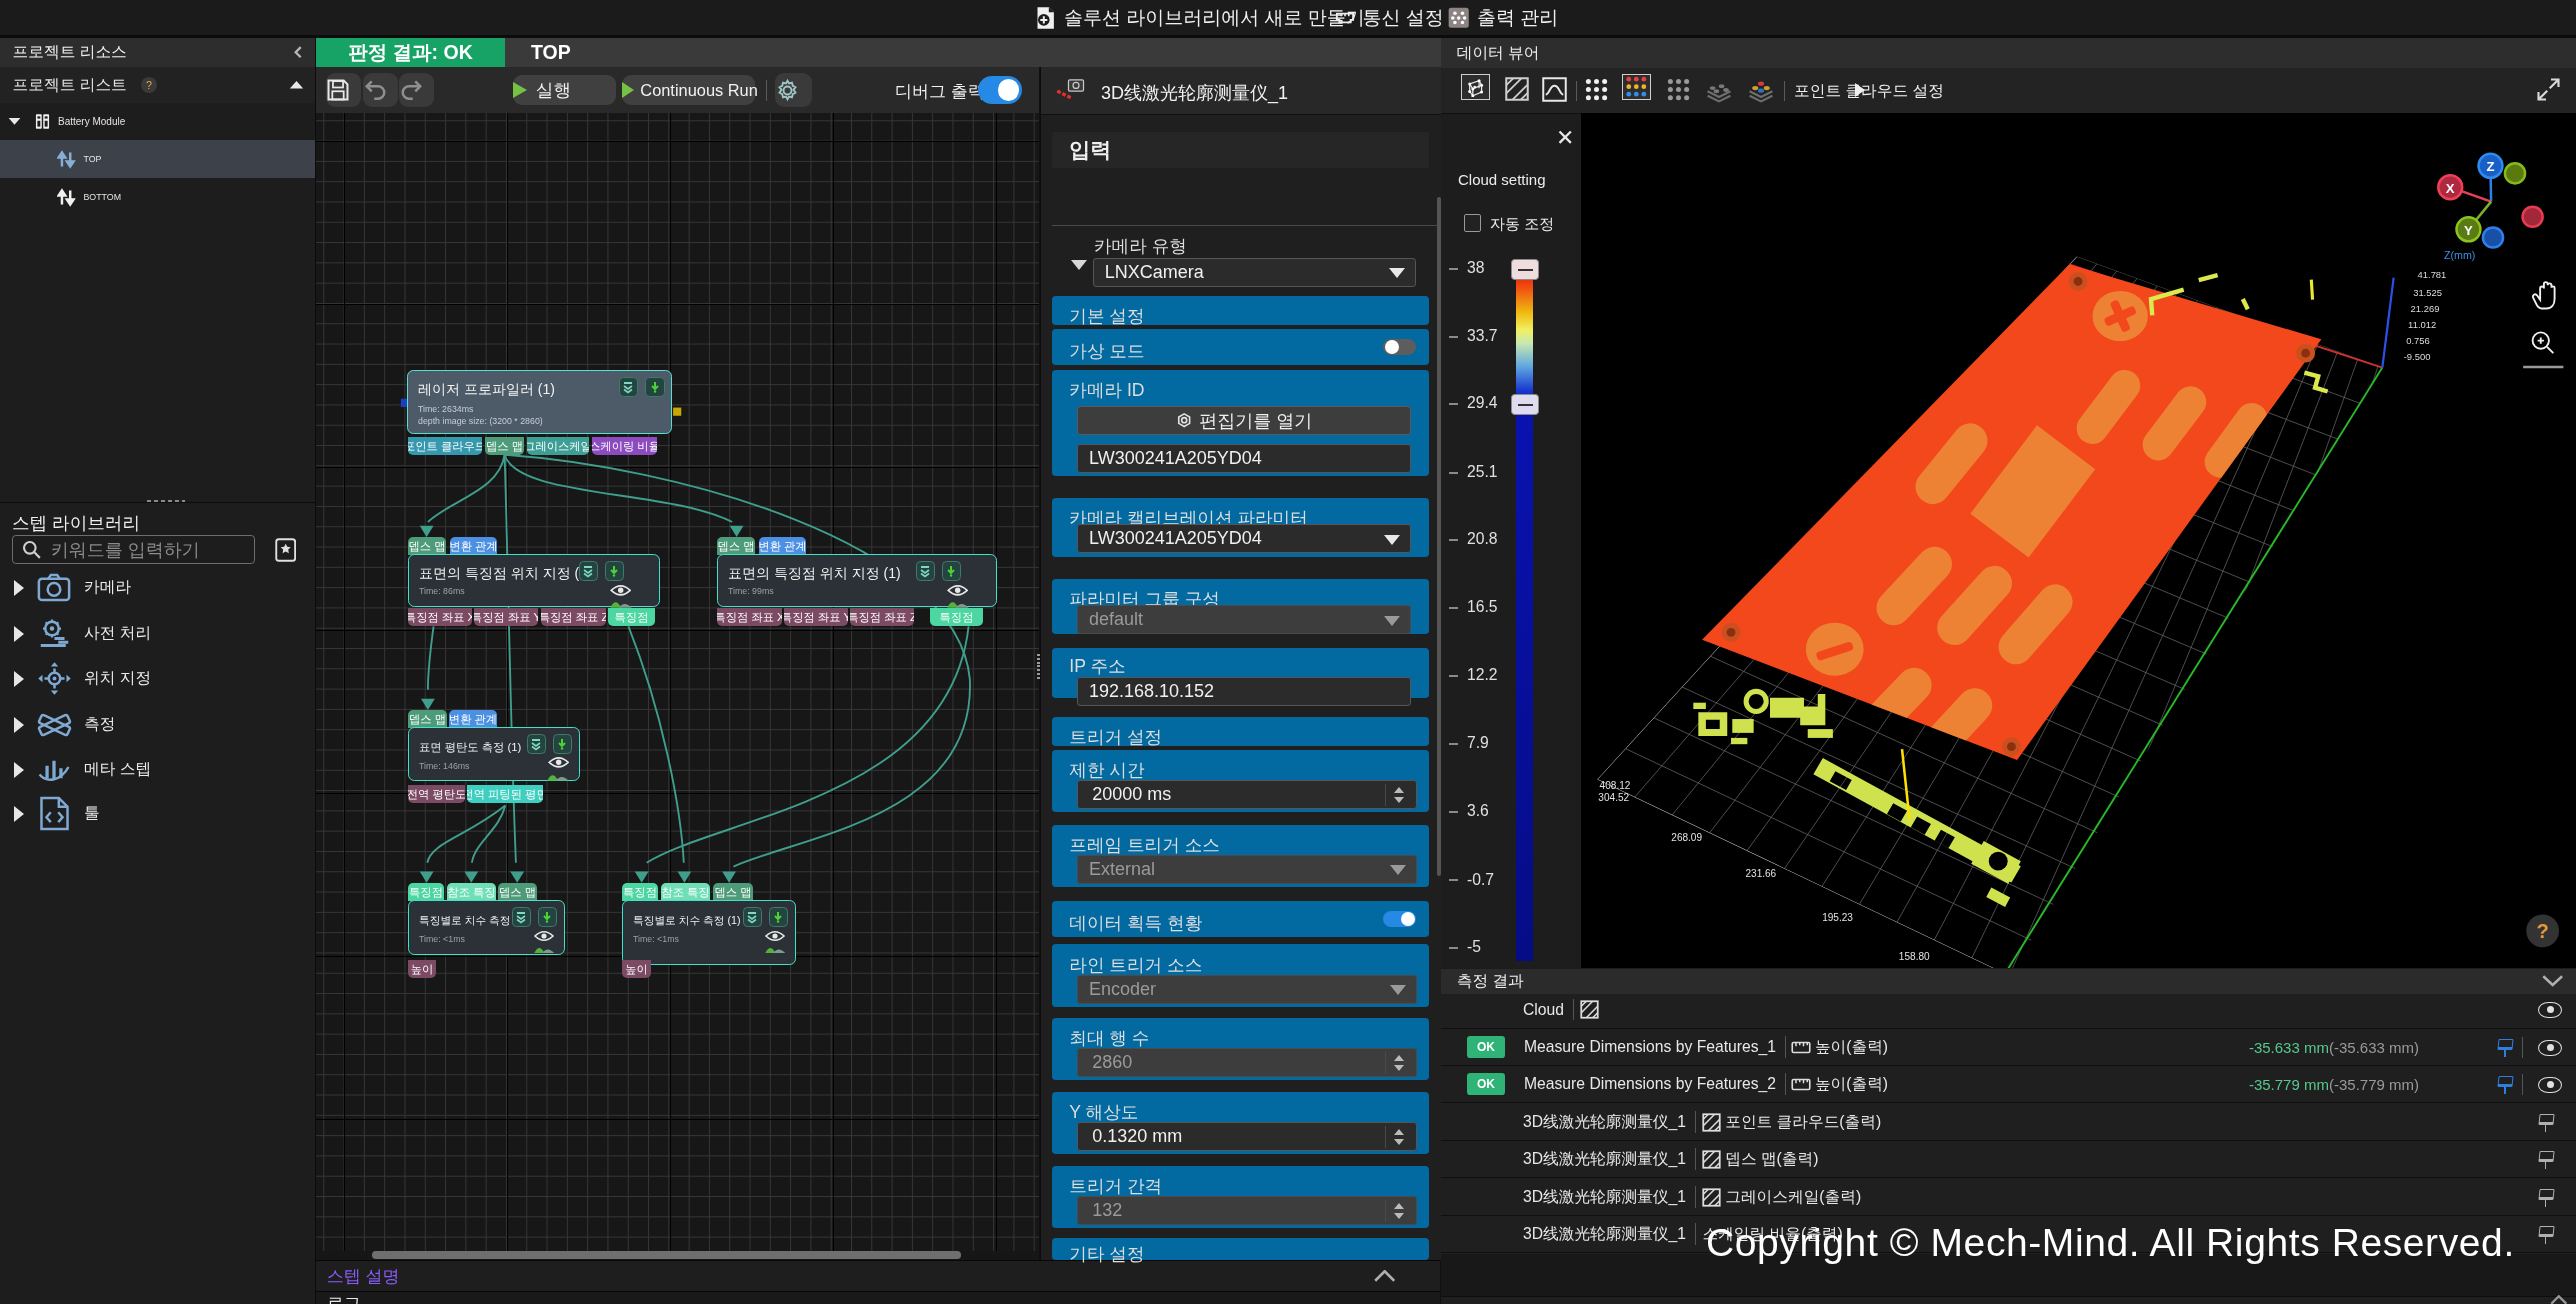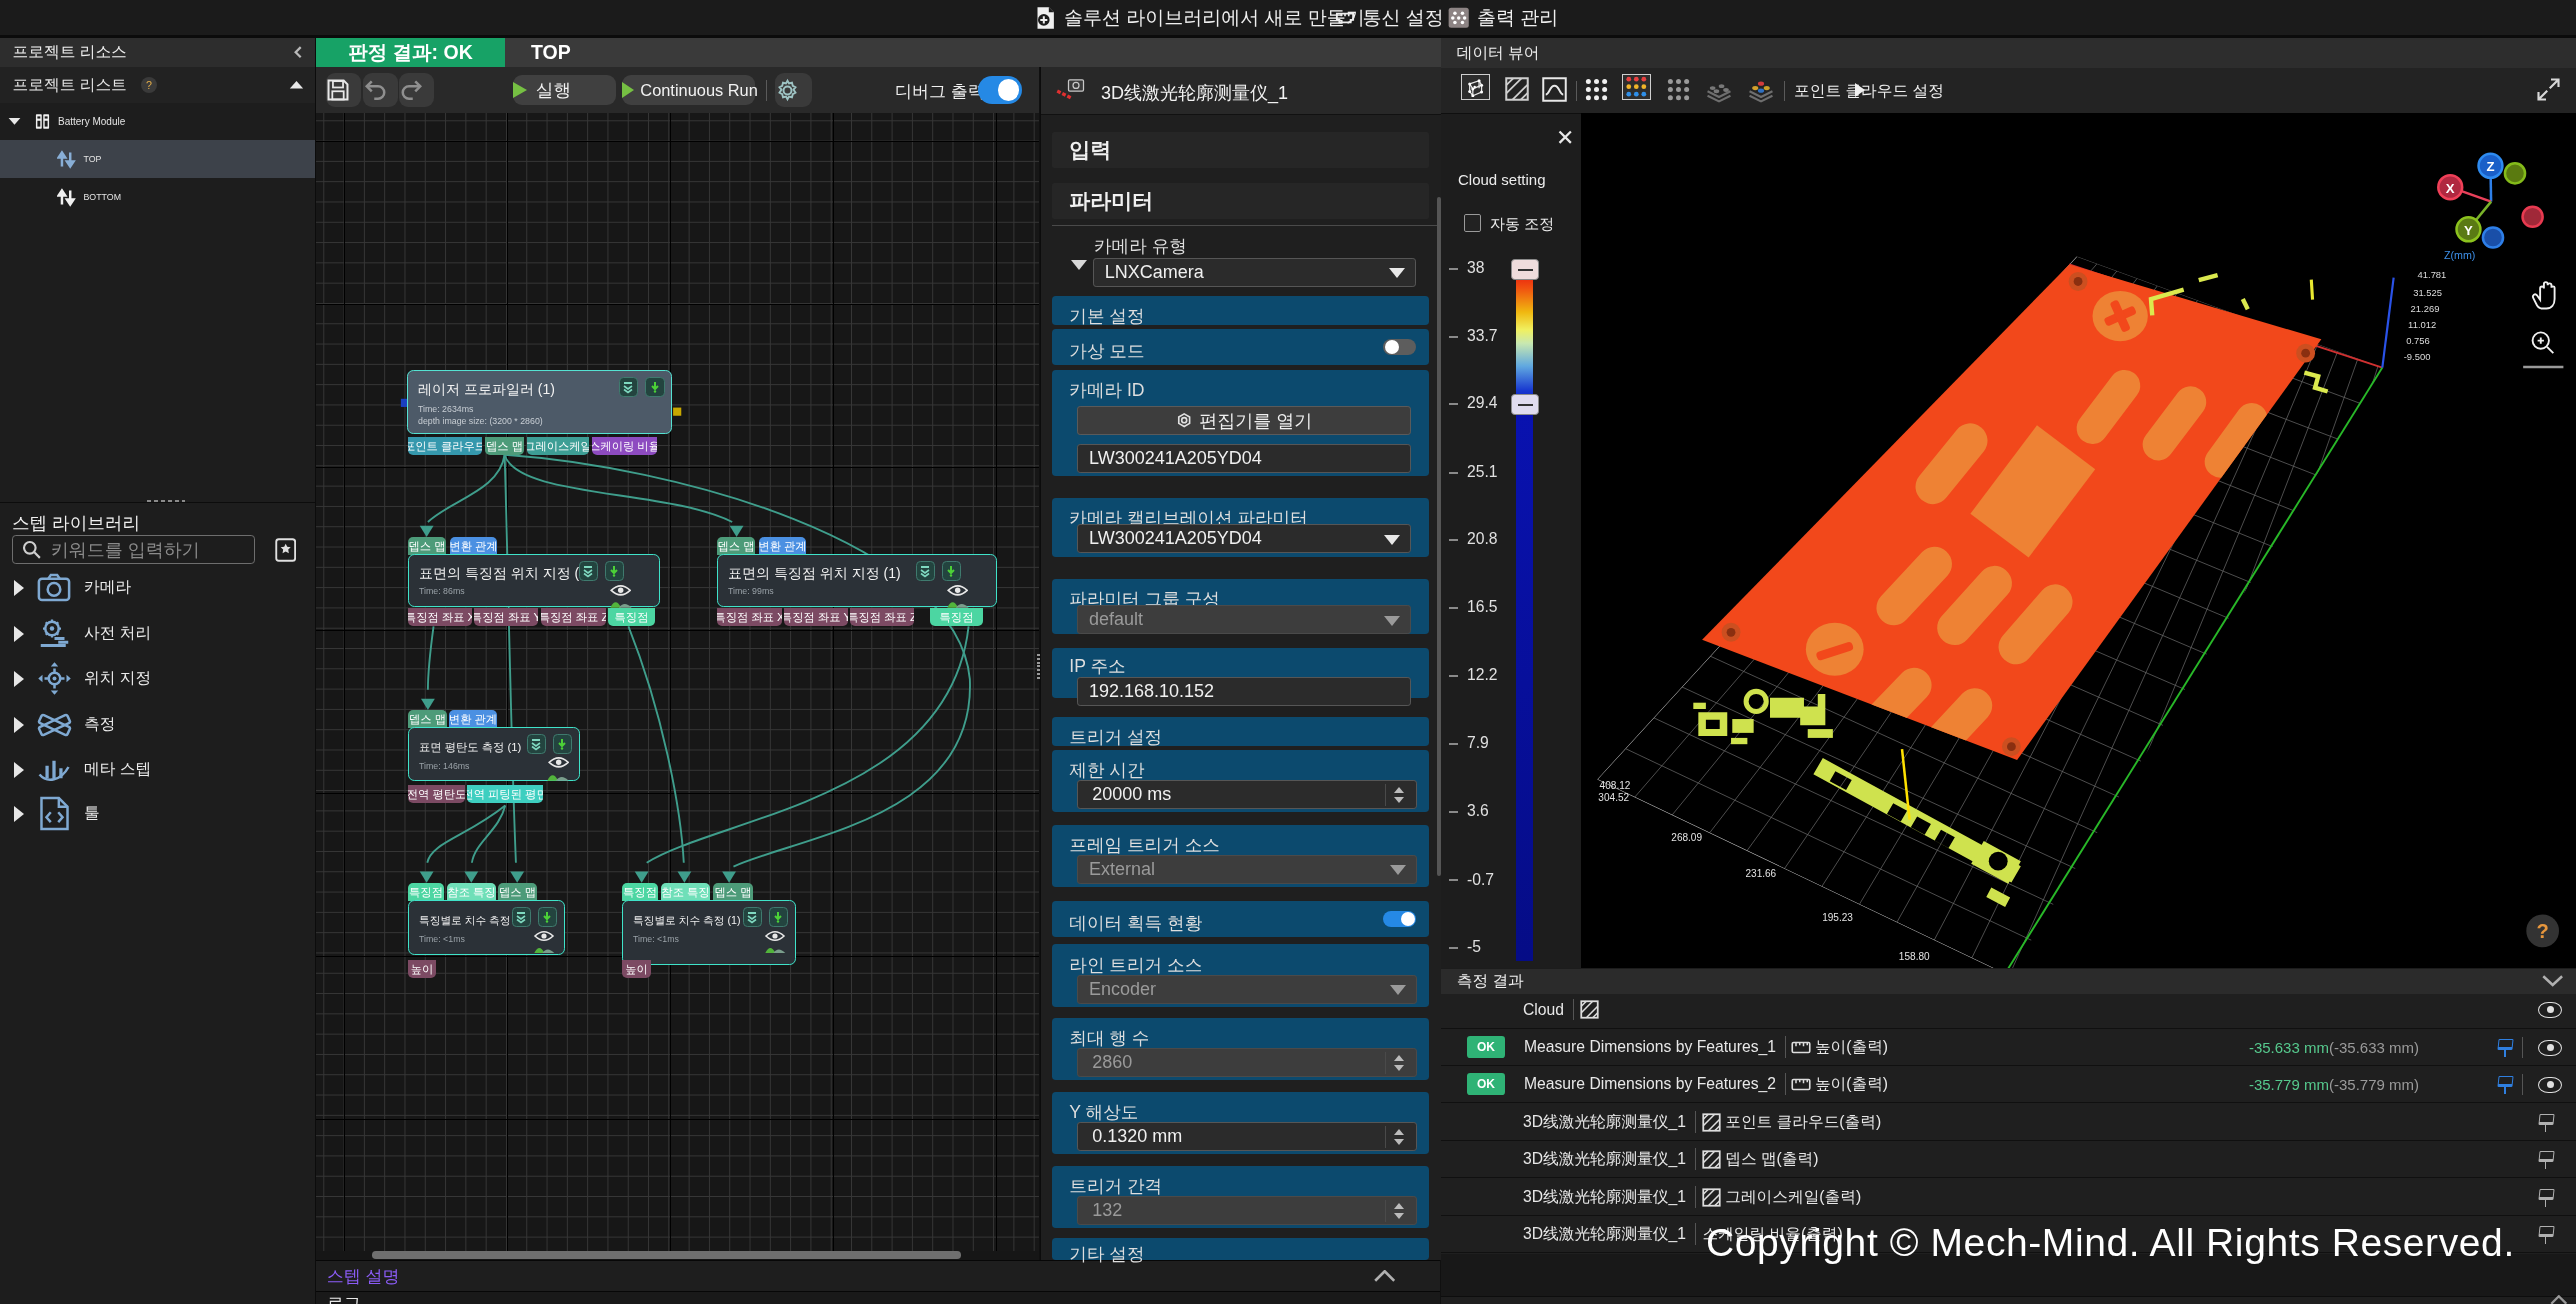--- a/index.html
+++ b/index.html
@@ -38,21 +38,21 @@
 
 #stepdesc{position:absolute;left:316px;top:1260px;width:1124px;height:31px;background:#1e1e1e;border-top:1.3px solid #070707;display:flex;align-items:center;font-size:17px;color:#8b5cf6}
 #logrow{position:absolute;left:316px;top:1291px;width:1124px;height:14px;background:#191919;border-top:0.6px solid #070707;overflow:hidden;font-size:17px;color:#e8e8e8}
 
 #parampanel{position:absolute;left:1040px;top:67px;width:401px;height:1193px;background:#1f1f1f;border-left:1.3px solid #0c0c0c}
 #parampanel .ptitle{position:absolute;left:0;top:0;width:100%;height:48px;background:#282828;border-bottom:1.3px solid #111}
 .sect{position:absolute;left:11.3px;width:377px;background:#262626;border-radius:2.5px;display:flex;align-items:center;font-size:21px;font-weight:bold;color:#f0f0f0}
 .plabel{position:absolute;font-size:17.6px;color:#dedede;white-space:nowrap}
 .pinput{position:absolute;height:29px;background:#2b2b2b;border:1.3px solid #565656;border-radius:3.1px;display:flex;align-items:center;font-size:18px;color:#f0f0f0;white-space:nowrap}
 .pdis{background:#3d3d3d;border:1.3px solid #4a4a4a;color:#9a9a9a}
-.pgroup{position:absolute;left:11.3px;width:377px;background:#0c4a6e;border-radius:3.8px}
+.pgroup{position:absolute;left:11.3px;width:377px;background:#0369a1;border-radius:3.8px}
 .caret{width:0;height:0;border-left:8.8px solid transparent;border-right:8.8px solid transparent;border-top:10px solid #e8e8e8}
 .spin{position:absolute;right:3.8px;top:2.5px;width:28px;height:22.6px;display:flex;flex-direction:column;align-items:center;justify-content:center;gap:3.8px;border-left:1.3px solid #4a4a4a}
 .spin b{width:0;height:0;border-left:5.7px solid transparent;border-right:5.7px solid transparent;border-bottom:6.3px solid #bbb}
 .spin i{width:0;height:0;border-left:5.7px solid transparent;border-right:5.7px solid transparent;border-top:6.3px solid #bbb}
 
 #dataviewer{position:absolute;left:1441px;top:38px;width:1135px;height:1267px;background:#1c1c1c}
 #dvhead{position:absolute;left:0;top:0;width:100%;height:30px;background:#2d2d2d;display:flex;align-items:center;font-size:15.7px;color:#efefef}
 #dvtools{position:absolute;left:0;top:30px;width:100%;height:46px;background:#232323}
 #cloudpanel{position:absolute;left:0;top:75px;width:140px;height:855px;background:#1d1d1d;border-top:1.3px solid #0f0f0f}
 #viewport{position:absolute;left:140px;top:75px;width:996px;height:855px;background:#000}
@@ -508,23 +508,20 @@
    <svg style="position:absolute;left:15px;top:10px" width="35" height="33" viewBox="0 0 28 26">
         <rect x="10" y="2" width="12" height="9" rx="1" fill="#3a3a3a" stroke="#c8c8c8" stroke-width="1"></rect>
         <circle cx="16" cy="6.5" r="2.4" fill="none" stroke="#c8c8c8" stroke-width="1"></circle>
         <line x1="1" y1="11" x2="13" y2="17" stroke="#e03030" stroke-width="2.6" stroke-dasharray="3 1.5"></line>
       </svg>
    <span style="position:absolute;left:60px;top:14px;font-size:18px;color:#f2f2f2">3D线激光轮廓测量仪_1</span>
  </div>
  <div class="abs" style="left:396px;top:130px;width:4.4px;height:679px;background:#555;border-radius:1.9px"></div>
  <div class="sect" style="top:65px;height:36px">
       <span style="margin-left:17px">입력</span>
-    </div>
- <div class="sect" style="top:116px;height:36px">
-      <span style="margin-left:17px">파라미터</span>
     </div>
  <div class="abs" style="left:11.3px;top:158px;width:385px;height:1.3px;background:#4a4a4a"></div>
  <div class="plabel" style="left:53px;top:167px">카메라 유형</div>
  <div class="abs" style="left:30px;top:193px;width:0;height:0;border-left:8.8px solid transparent;border-right:8.8px solid transparent;border-top:10px solid #d8d8d8"></div>
  <div class="pinput" style="left:52px;top:191px;width:323px">
       <span style="margin-left:10.7px">LNXCamera</span>
       <span class="caret" style="position:absolute;right:10px;top:9.4px"></span>
     </div>
  <div class="pgroup" style="top:229px;height:29px">
       <div class="plabel" style="left:17px;top:7.5px">기본 설정</div>

